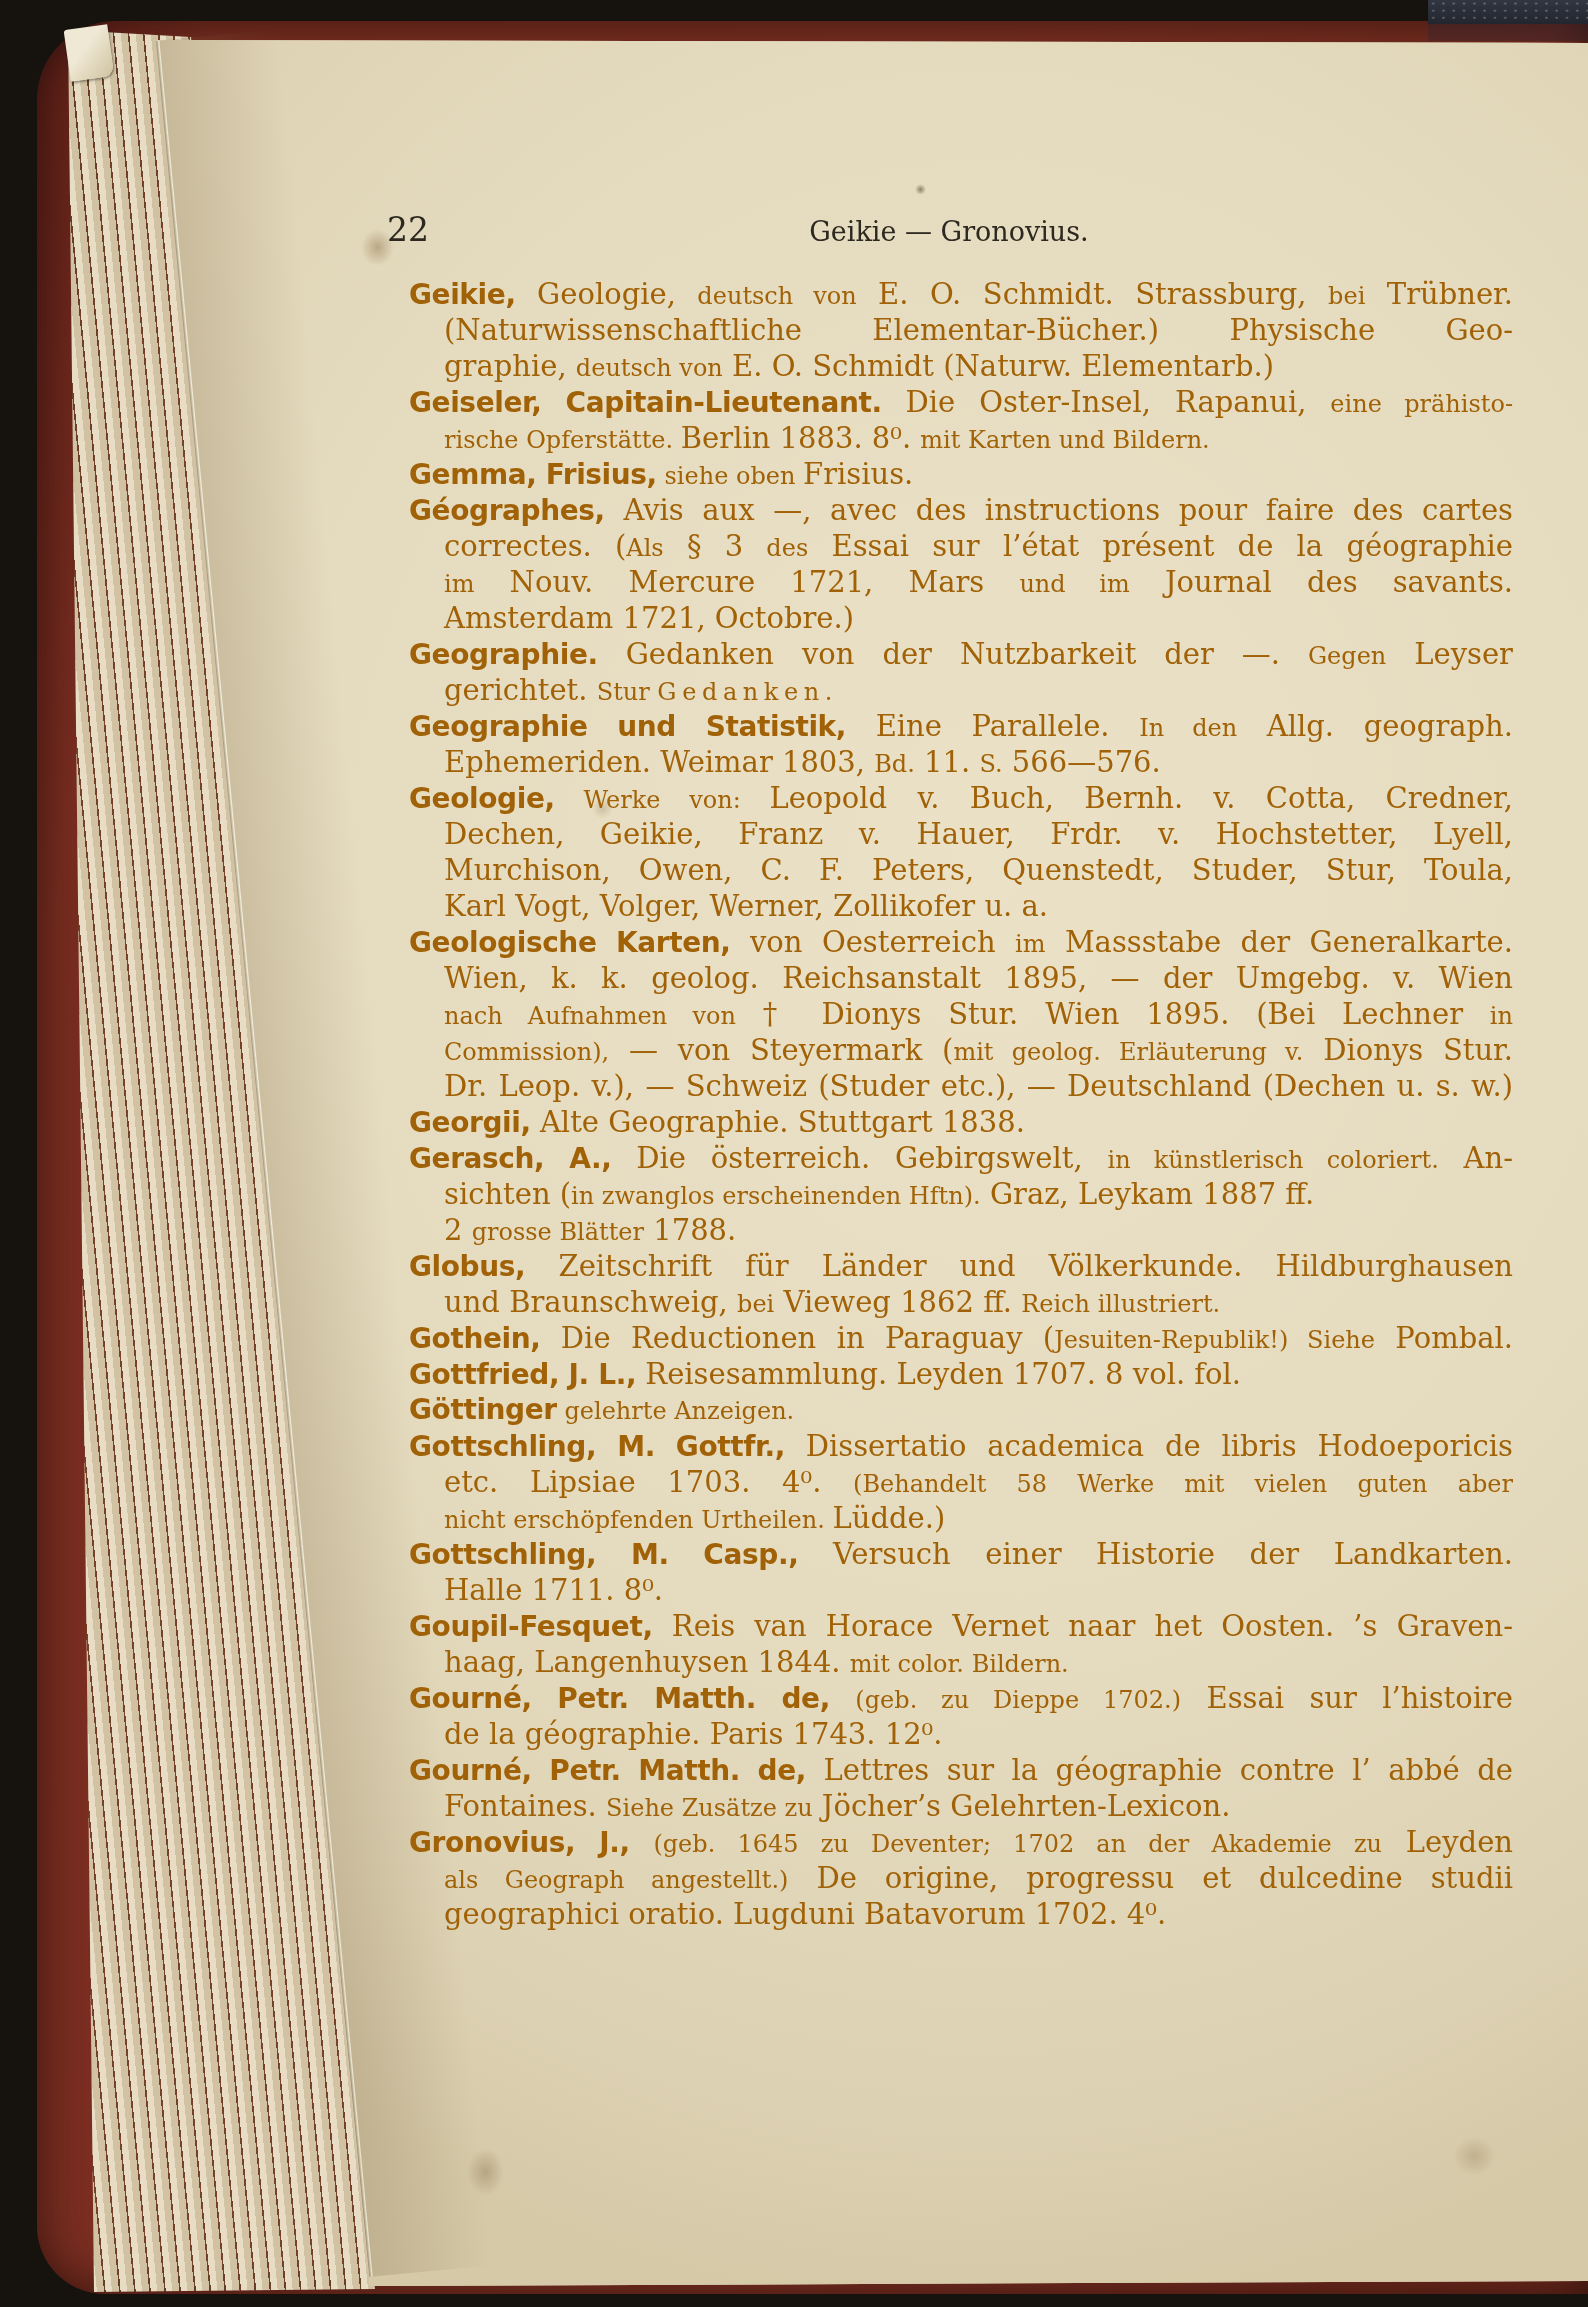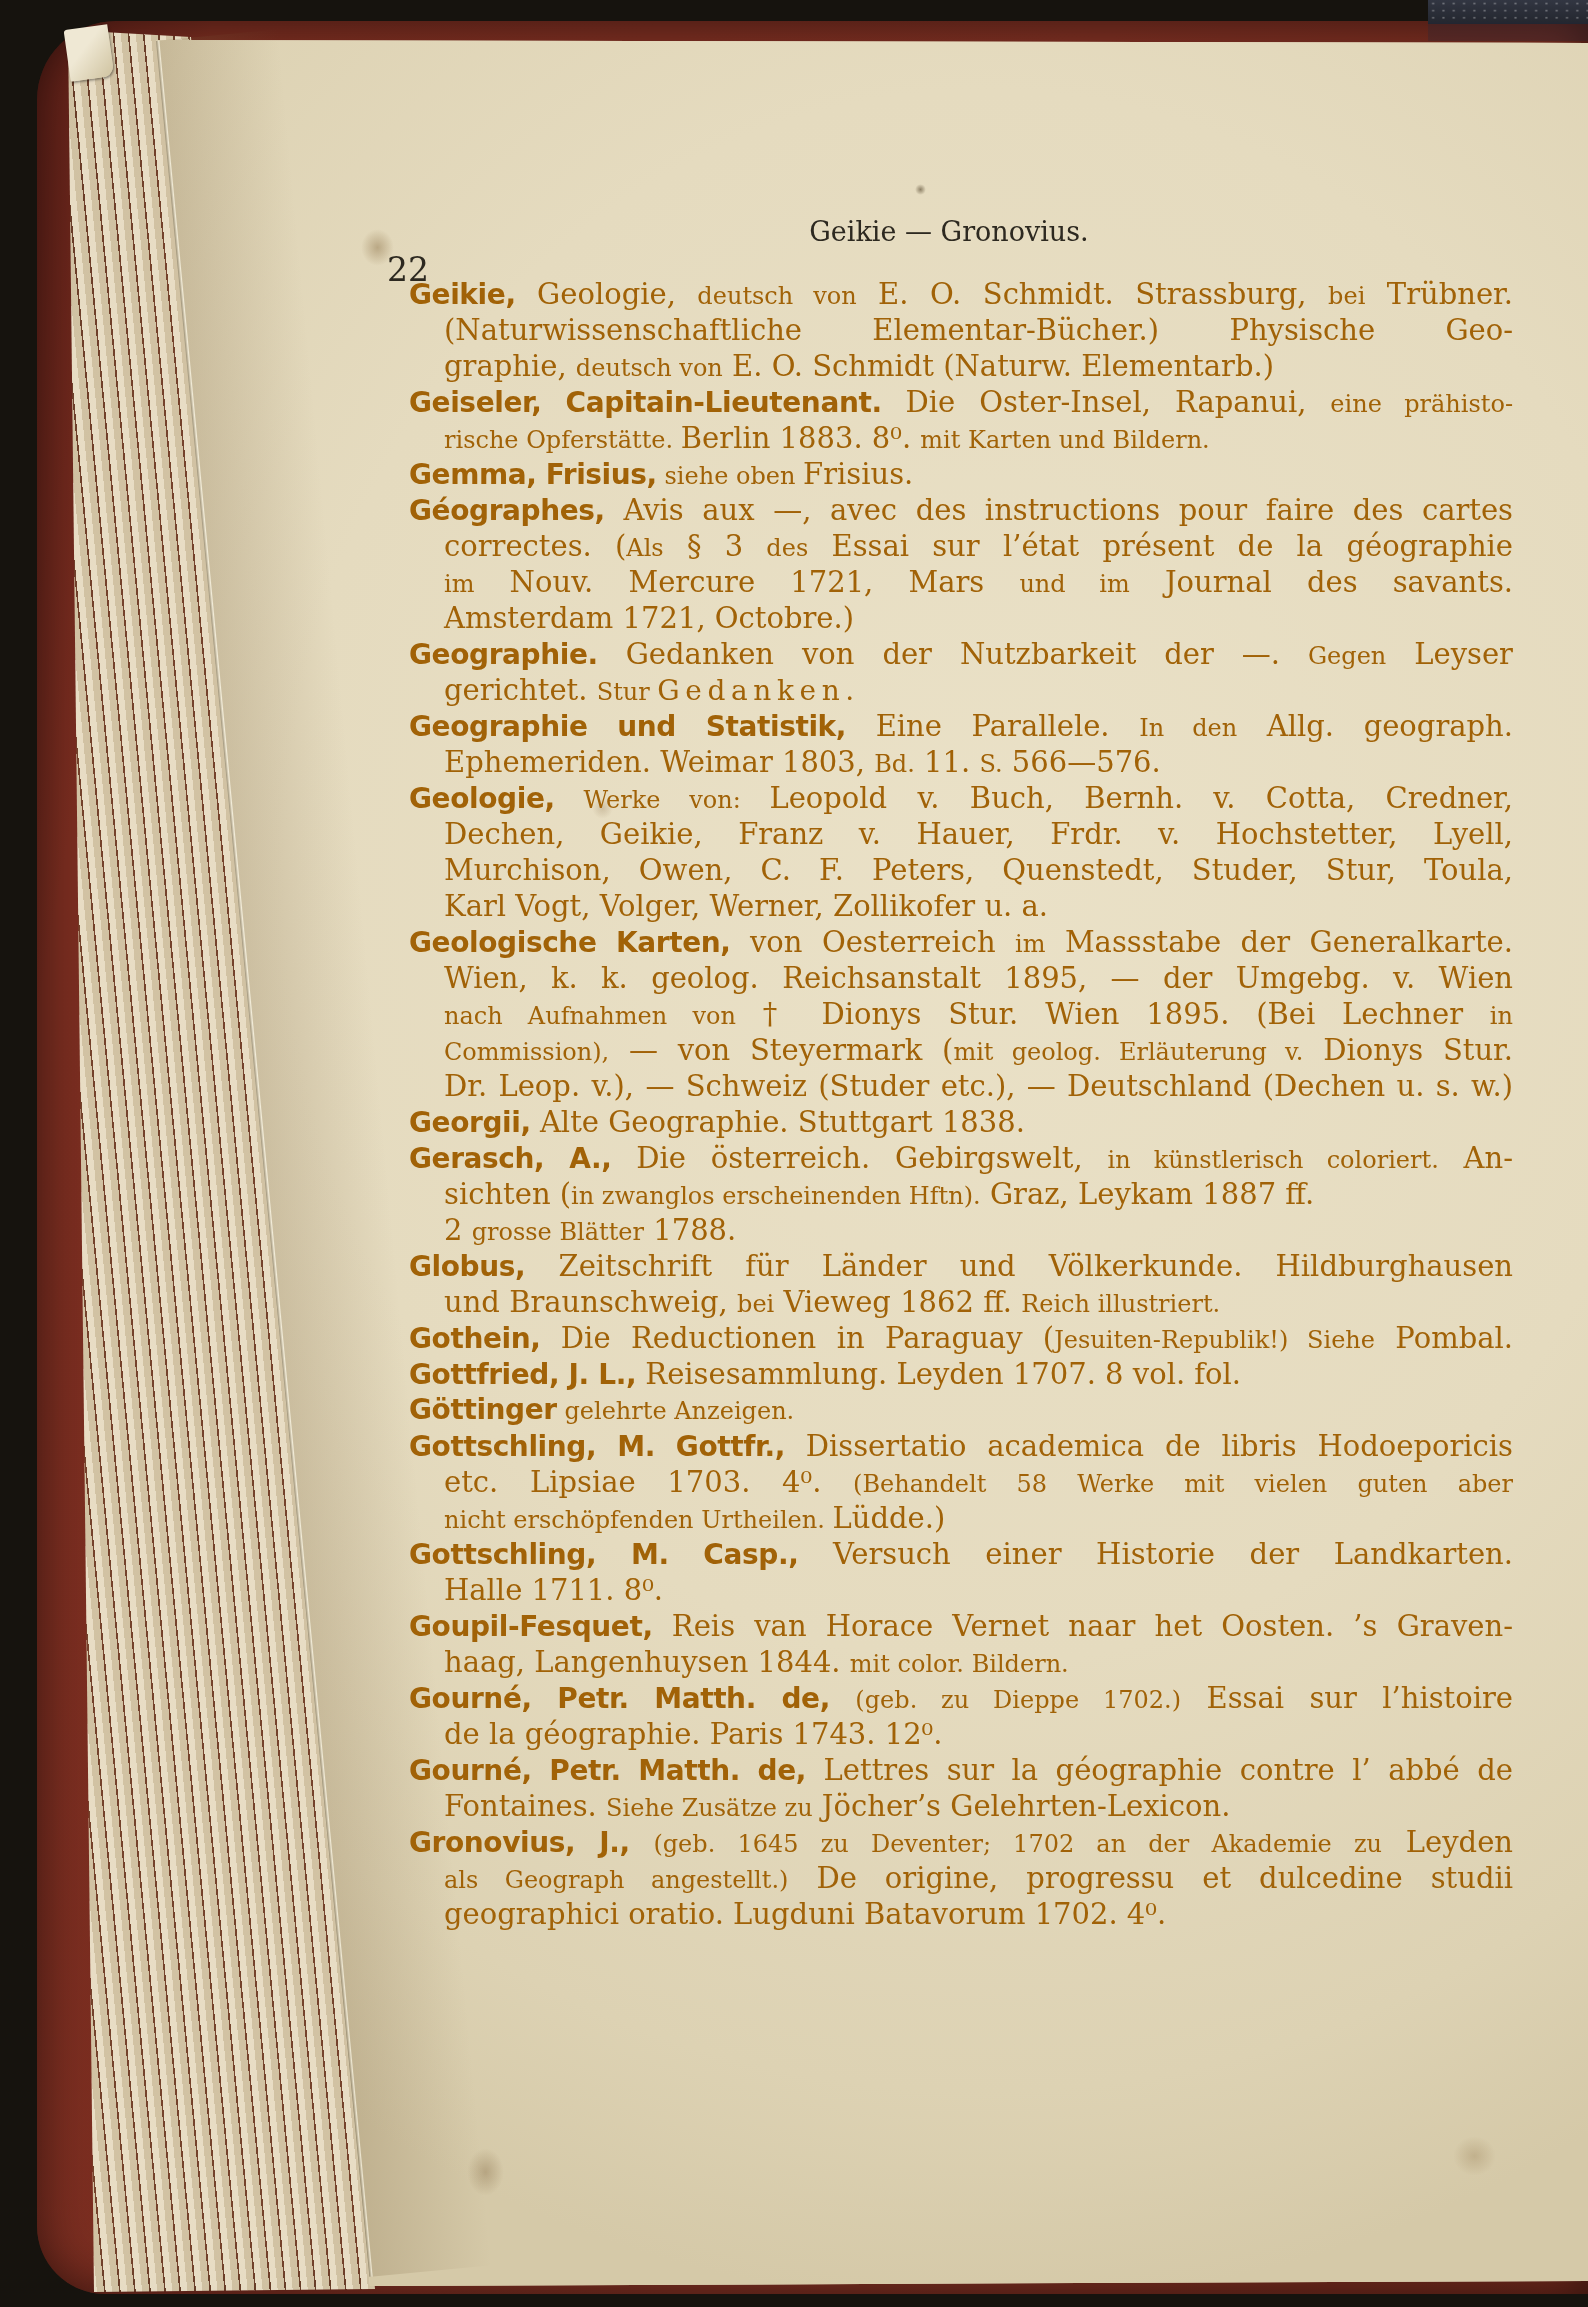--- a/index.html
+++ b/index.html
@@ -73,41 +73,41 @@
   .stain.s3{left:467px;top:2148px;width:37px;height:48px;
     background:radial-gradient(rgba(110,80,40,.30),rgba(110,80,40,0) 70%);}
   .stain.s4{left:1453px;top:2136px;width:43px;height:40px;
     background:radial-gradient(rgba(130,100,55,.25),rgba(130,100,55,0) 70%);}
   .stain.s5{left:592px;top:798px;width:20.6px;height:20.6px;
     background:radial-gradient(rgba(120,90,50,.22),rgba(120,90,50,0) 70%);}
   
   .print{color:#2d2920;}
   .page-num{
     position:absolute;left:387px;top:211px;
-    font-size:33px;line-height:37px;color:#2d2920;margin-top:40px;
+    font-size:33px;line-height:37px;color:#2d2920;
   }
   .running-header{
     position:absolute;left:387px;top:216px;width:1124px;
     text-align:center;font-size:27px;line-height:32px;color:#2d2920;
   }
   .text-block{
     position:absolute;left:389px;top:284px;width:1124px;
   }
   .tl{
     height:36px;line-height:20px;overflow:visible;
     white-space:normal;color:#a16207;
     font-family:"DejaVu Serif", serif;
     margin-left:20px;
   }
   .tl.just{text-align:justify;text-align-last:justify;}
   .tl.ind{padding-left:35px;}
   .seg-b{font-family:"DejaVu Sans", sans-serif;font-weight:bold;font-size:28px;letter-spacing:-0.4px;}
   .seg-n{font-size:29px;}
   .seg-s{font-size:24px;}
-  .seg-g{font-size:28px;letter-spacing:5.6px;}
+  .seg-g{font-size:24px;letter-spacing:5.6px;}
 </style>
 </head>
 <body>
 
 <div class="cover"></div>
 <div class="page-stack"></div>
 <div class="dogear"></div>
 
 <div class="page"></div>
 <div class="edge-wrap">

